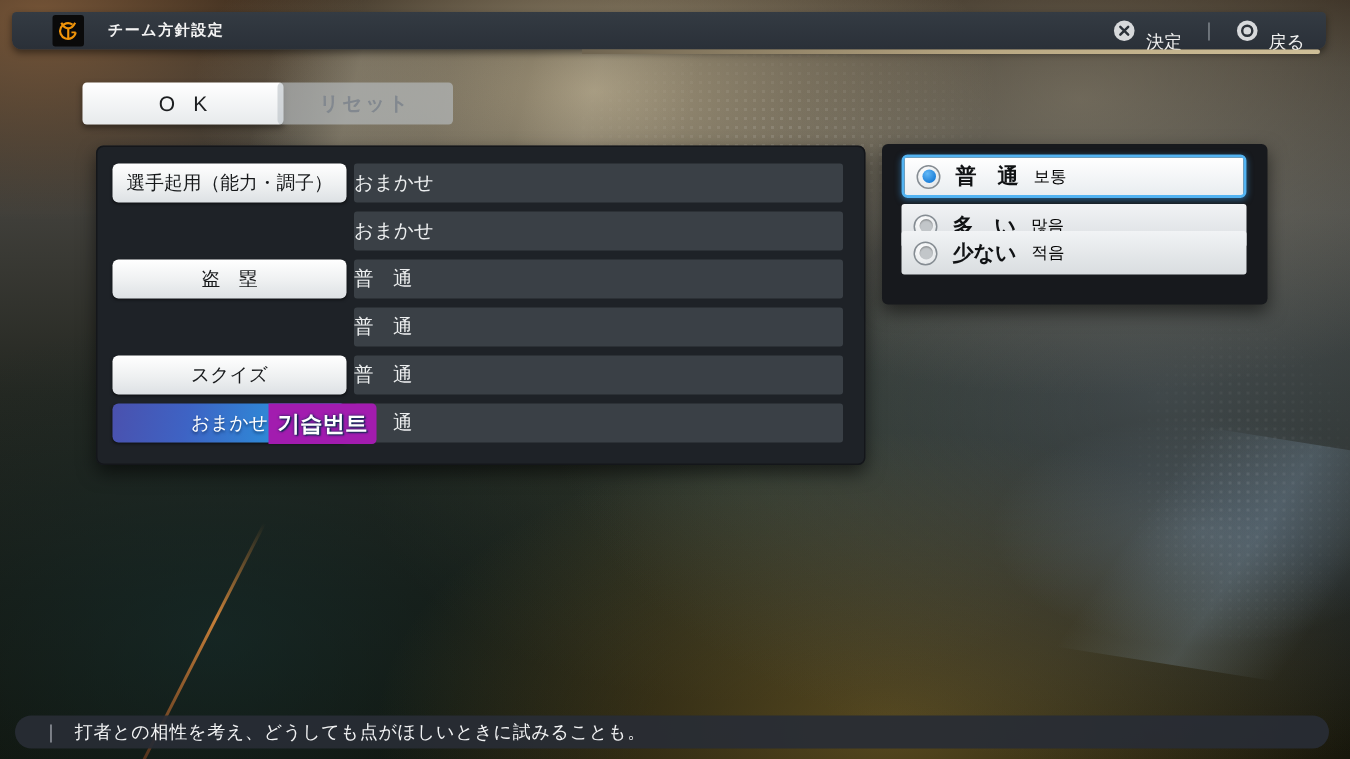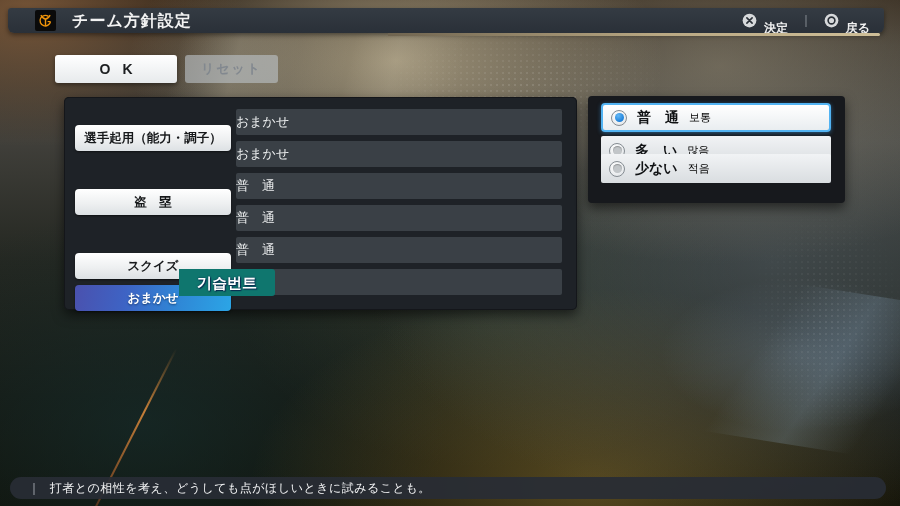--- a/index.html
+++ b/index.html
@@ -57,75 +57,75 @@
     position:absolute;left:388px;top:33px;width:492px;height:3px;
     background:linear-gradient(to right,#6f6450,#b9a883 55%,#cfbf98);
     border-radius:0 2px 2px 0;
   }
   .logo-box{
     position:absolute;left:27px;top:2px;width:21px;height:21px;
     background:#0a0a0a;border-radius:2px;display:flex;align-items:center;justify-content:center;
   }
   .bar-title{
     position:absolute;left:64px;top:0;height:25px;line-height:25px;
-    color:#f2f2f2;font-size:16px;font-weight:bold;letter-spacing:1px;
+    color:#f2f2f2;font-size:10px;font-weight:bold;letter-spacing:1px;
   }
   .bar-controls{
     position:absolute;right:14px;top:0;height:25px;
     display:flex;align-items:center;gap:7px;
   }
   .btn-glyph{width:15px;height:15px;display:block;}
-  .ctrl-label{color:#f0f0f0;font-size:12px;font-weight:bold;margin-top:15px;}
+  .ctrl-label{color:#f0f0f0;font-size:12px;font-weight:normal;margin-top:15px;}
   .ctrl-sep{color:#9aa0a6;font-size:12px;margin:0 5px;}
 
   
   .ok-button{
-    position:absolute;left:55px;top:55px;width:122px;height:28px;
+    position:absolute;left:55px;top:55px;width:134px;height:28px;
     background:linear-gradient(180deg,#ffffff,#e7eaec);
     border:none;border-radius:3px;cursor:pointer;
-    color:#1c1e20;font-size:14px;font-weight:bold;letter-spacing:12px;text-indent:12px;
+    color:#1c1e20;font-size:14px;font-weight:normal;letter-spacing:12px;text-indent:12px;
     box-shadow:0 2px 4px rgba(0,0,0,0.4);
     font-family:inherit;
   }
   .reset-button{
-    position:absolute;left:185px;top:55px;width:93px;height:28px;
+    position:absolute;left:185px;top:55px;width:117px;height:28px;
     background:rgba(188,193,199,0.62);
     border:none;border-radius:3px;cursor:default;
     color:#82888f;font-size:13px;font-weight:bold;letter-spacing:2px;
     font-family:inherit;
   }
 
   
   .left-panel{
     position:absolute;left:64px;top:97px;width:513px;height:213px;
     background:#1e2227;border-radius:5px;
     box-shadow:0 5px 12px rgba(0,0,0,0.55), inset 0 0 0 1px #14161a;
   }
   .setting-row{position:absolute;left:0;width:100%;height:26px;}
   .row-label{
     position:absolute;left:11px;top:0;width:156px;height:26px;
     background:linear-gradient(180deg,#ffffff,#eef0f1 55%,#dde1e4);
     border:none;border-radius:4px;cursor:pointer;
-    color:#17191b;font-size:12.5px;font-weight:bold;text-align:center;
+    color:#17191b;font-size:12.5px;font-weight:normal;text-align:center;
     box-shadow:0 1px 2px rgba(0,0,0,0.5);
-    font-family:inherit;white-space:nowrap;padding:0;margin-top:16px;
+    font-family:inherit;white-space:nowrap;padding:0;
   }
   .row-label.small{font-size:11.5px;}
   .row-label.selected{
     background:linear-gradient(100deg,#4a51ae 0%,#3e63c4 32%,#2f87d6 66%,#2ba5e6 100%);
     color:#ffffff;text-shadow:0 1px 2px rgba(6,30,70,0.65);
   }
   .row-value{
     position:absolute;left:172px;top:0;width:326px;height:26px;line-height:26px;
     background:#3a4046;border-radius:2px;
     color:#eceeef;font-size:13px;box-sizing:border-box;
   }
   .korean-overlay{
     position:absolute;left:179px;top:269px;height:27px;line-height:27px;
-    background:#0f766e;border-radius:0 3px 3px 0;padding:0 18px;
+    background:#a21caf;border-radius:0 3px 3px 0;padding:0 6px;
     color:#ffffff;font-size:15px;font-weight:bold;
     text-shadow:0 0 2px #0a2a50, 1px 1px 1px #0a2a50;
     z-index:5;
   }
 
   
   .right-panel{
     position:absolute;left:588px;top:96px;width:257px;height:107px;
     background:#17191d;border-radius:4px;
     box-shadow:0 5px 12px rgba(0,0,0,0.55);

